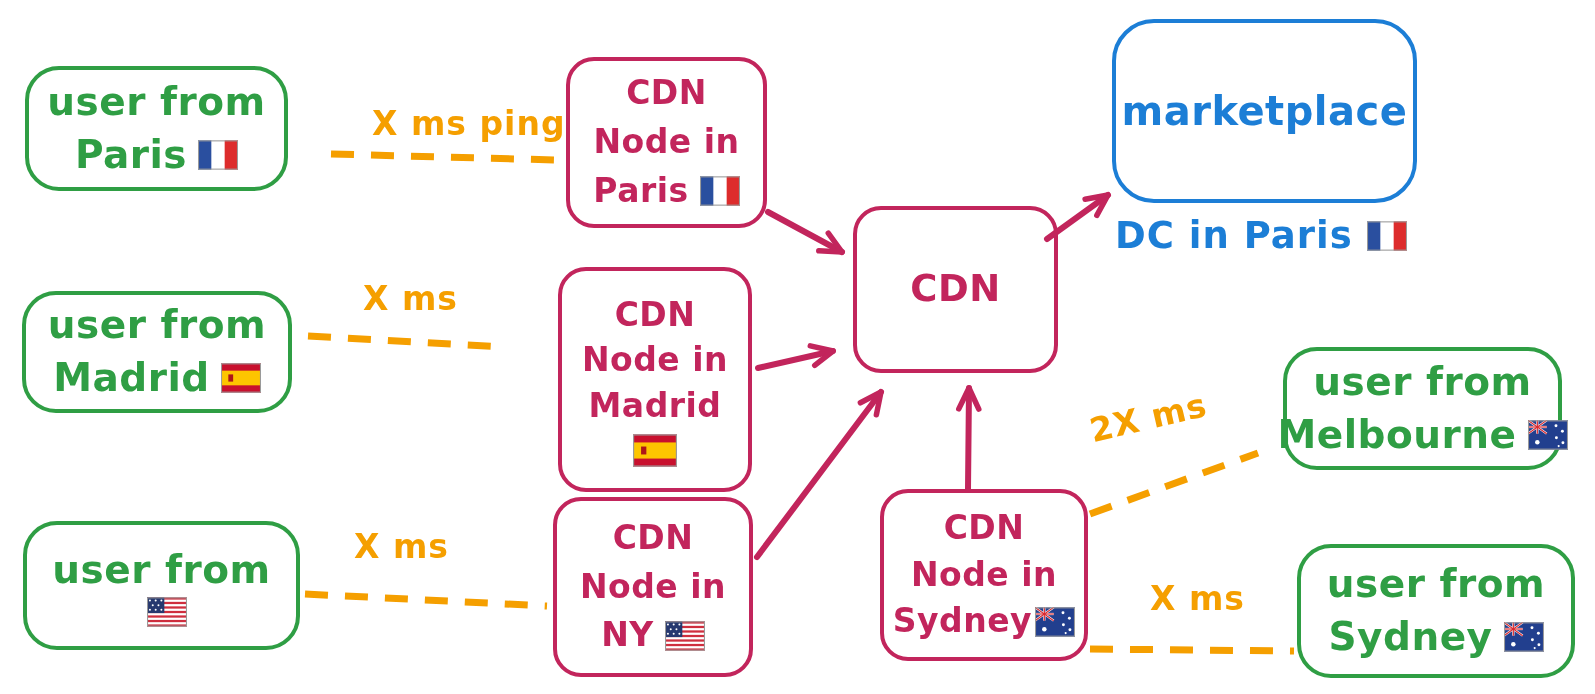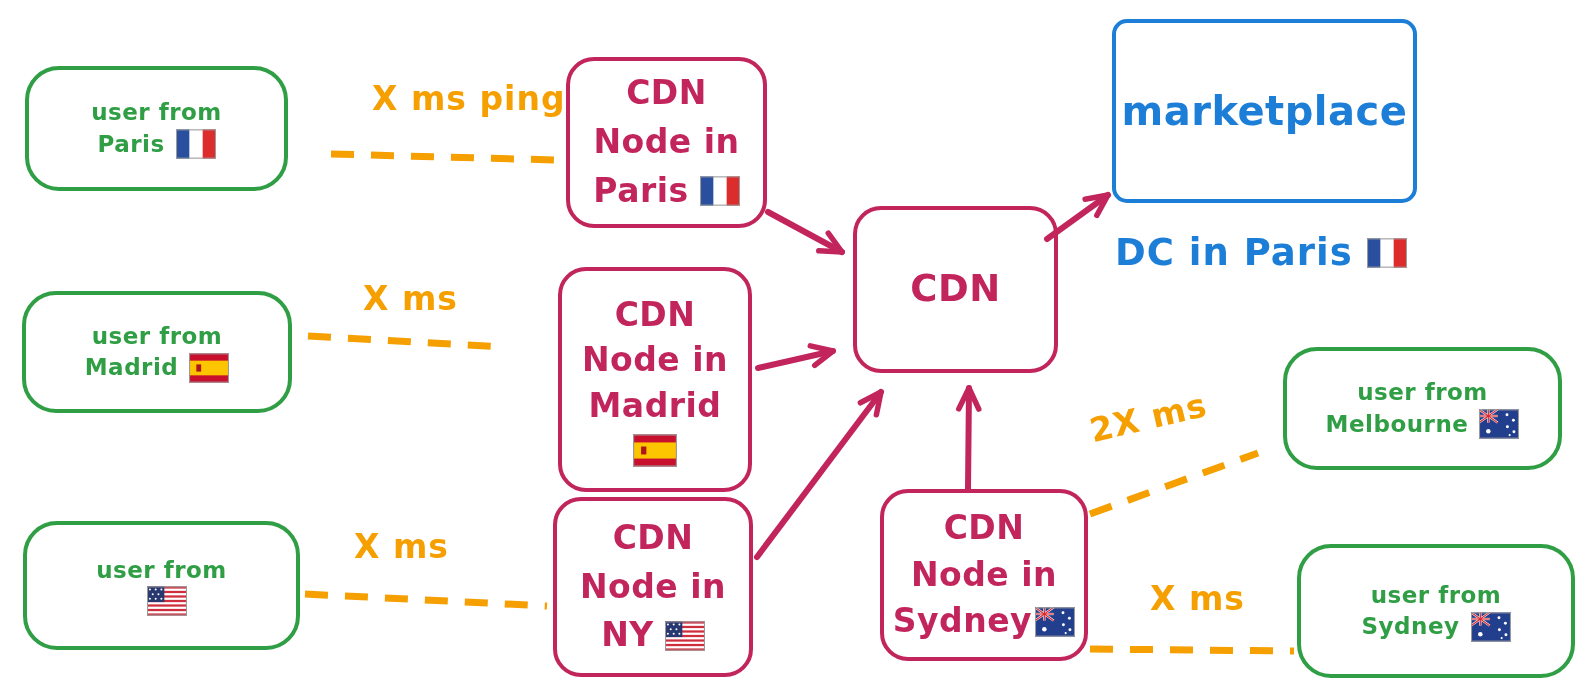--- a/index.html
+++ b/index.html
@@ -10,21 +10,21 @@
   }
   .connectors{position:absolute;left:0;top:0;z-index:1;}
   .box{
     position:absolute;z-index:2;box-sizing:border-box;
     display:flex;flex-direction:column;align-items:center;justify-content:center;
     text-align:center;font-weight:600;letter-spacing:.5px;
   }
   .user{
     border:4.5px solid var(--user_green,#2f9e44);
     color:var(--user_green,#2f9e44);
-    border-radius:34px;font-size:23px;line-height:1.35;
+    border-radius:34px;font-size:39px;line-height:1.35;
   }
   .cdn{
     border:4.5px solid var(--cdn_crimson,#c2255c);
     color:var(--cdn_crimson,#c2255c);
     border-radius:28px;font-size:33px;line-height:1.48;
   }
   .web{
     border:4.5px solid var(--webserver_blue,#1c7ed6);
     color:var(--webserver_blue,#1c7ed6);
     border-radius:42px;font-size:40px;line-height:1.55;
@@ -260,27 +260,27 @@
         </span>
     </div>
   </div>
 
   <div class="box cdn" style="left:853px;top:206px;width:205px;height:167px;font-size:37px;">
     <div class="line">
         <span>CDN</span>
       </div>
   </div>
 
-  <div class="box web" style="left:1112px;top:19px;width:305px;height:184px;border-radius:15px;">
+  <div class="box web" style="left:1112px;top:19px;width:305px;height:184px;">
     <div class="line">
         <span>marketplace</span>
       </div>
   </div>
 
-  <div class="dc-caption" style="left:1115px;top:214px;margin-top:17px;">
+  <div class="dc-caption" style="left:1115px;top:214px;">
     <span>DC in Paris</span>
     <span class="flag" style="margin-left:0;">
         <svg viewBox="0 0 30 22">
           <rect width="30" height="22" fill="#ffffff"></rect>
           <rect width="10" height="22" fill="#2a4f9f"></rect>
           <rect x="20" width="10" height="22" fill="#dd2c2c"></rect>
           <rect x="0.4" y="0.4" width="29.2" height="21.2" fill="none" stroke="#9a9a9a" stroke-width="0.8"></rect>
         </svg>
       </span>
   </div>
@@ -348,19 +348,19 @@
               <circle cx="21.3" cy="13" r="1.1"></circle>
               <circle cx="26.2" cy="16.8" r="1.1"></circle>
               <circle cx="23" cy="19.3" r="0.8"></circle>
             </g>
             <rect x="0.4" y="0.4" width="29.2" height="21.2" fill="none" stroke="#9a9a9a" stroke-width="0.8"></rect>
           </svg>
         </span>
     </div>
   </div>
 
-  <div class="latency" style="left:372px;top:79px;text-align:center;">X ms ping</div>
+  <div class="latency" style="left:372px;top:104px;text-align:center;">X ms ping</div>
   <div class="latency" style="left:363px;top:279px;">X ms</div>
   <div class="latency" style="left:354px;top:527px;">X ms</div>
   <div class="latency rot" style="left:1086px;top:412px;">2X ms</div>
   <div class="latency" style="left:1150px;top:579px;">X ms</div>
 
 </div>
 
 </body></html>

